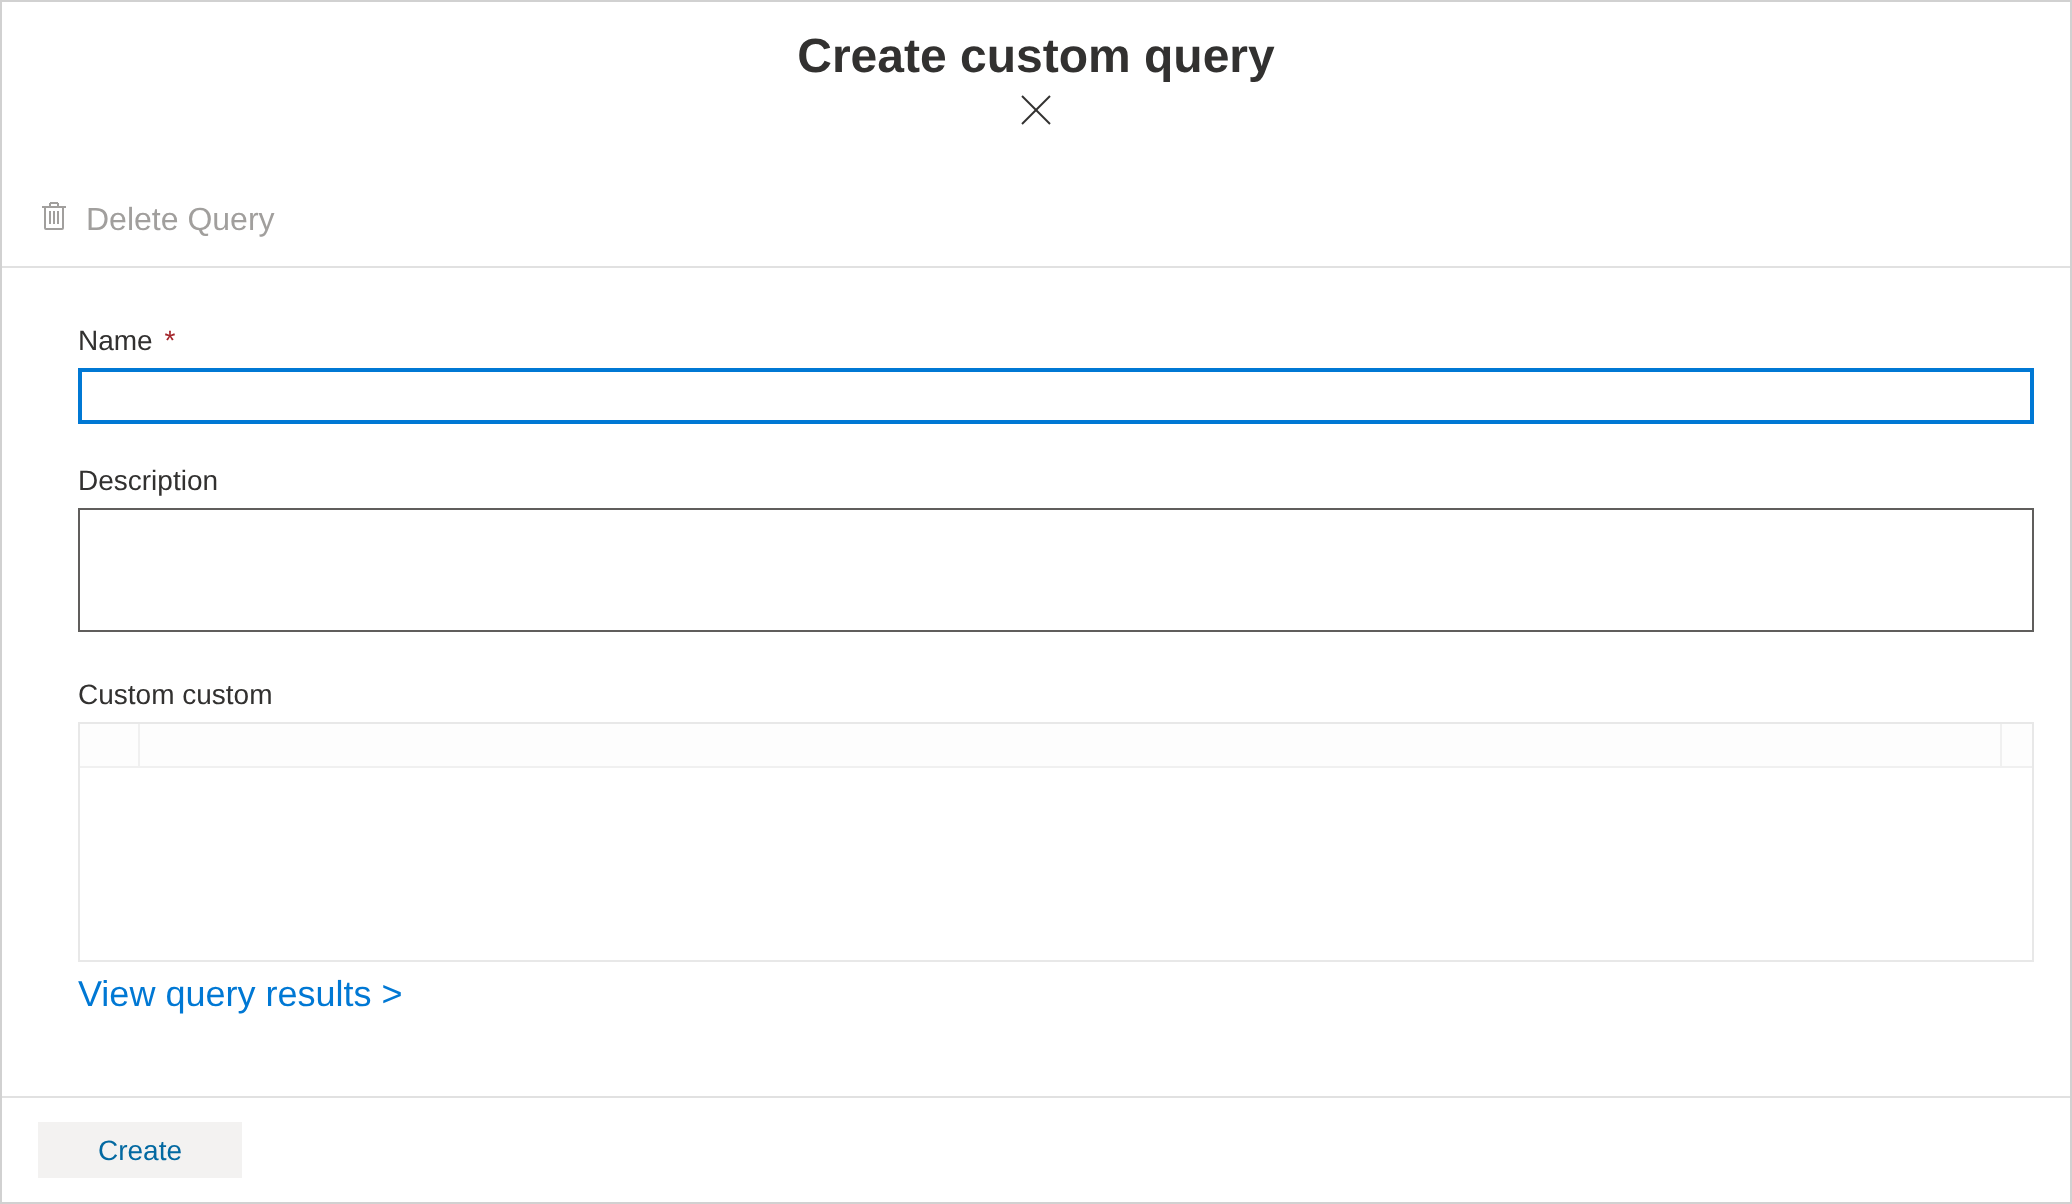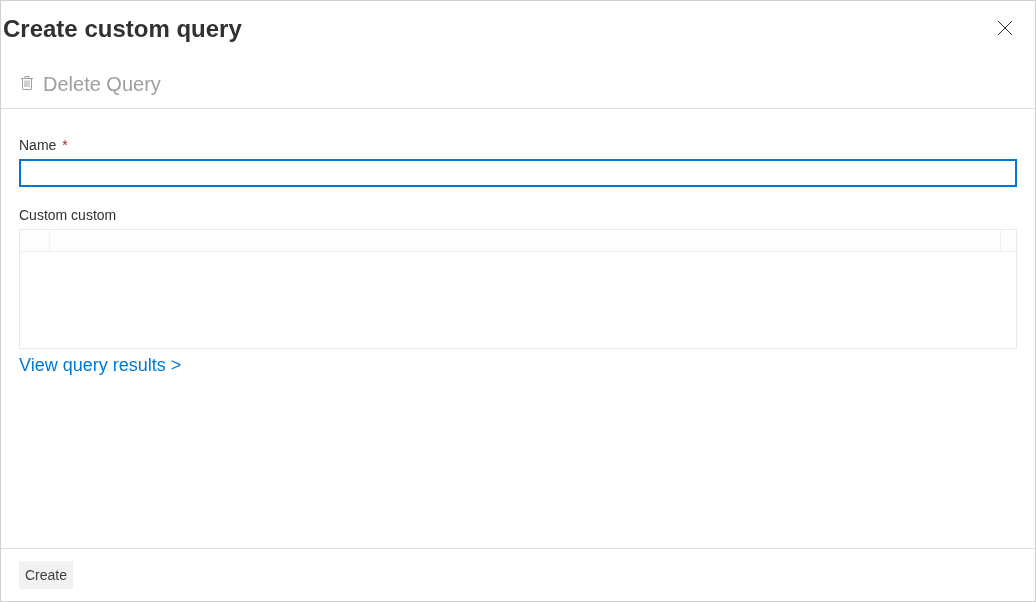--- a/index.html
+++ b/index.html
@@ -14,21 +14,22 @@
       background: #ffffff;
       width: 1036px;
       height: 602px;
       border: 1px solid #d1d1d1;
       position: relative;
     }
     .header {
       display: flex;
       align-items: center;
       justify-content: space-between;
-      padding: 14px 18px 8px 2px;
+      padding: 14px 18px 8px 18px;
+      flex-direction: column;
     }
     .header-title {
       font-size: 24px;
       font-weight: 600;
       color: #323130;
     }
     .close-btn {
       background: none;
       border: none;
       cursor: pointer;
@@ -47,33 +48,34 @@
       border-bottom: 1px solid #e1e1e1;
     }
     .delete-btn {
       display: inline-flex;
       align-items: center;
       gap: 8px;
       background: none;
       border: none;
       cursor: default;
       color: #a19f9d;
-      font-size: 20px;
+      font-size: 16px;
       font-family: inherit;
       padding: 4px 0;
     }
     .delete-btn svg {
       width: 16px;
       height: 16px;
     }
     .form-body {
       padding: 28px 18px 0 18px;
     }
     .field-group {
       margin-bottom: 20px;
+      margin-left: 20px;
     }
     .field-label {
       display: block;
       font-size: 14px;
       color: #323130;
       margin-bottom: 6px;
     }
     .required {
       color: #a4262c;
       margin-left: 2px;
@@ -158,24 +160,24 @@
       position: absolute;
       bottom: 0;
       left: 0;
       right: 0;
       padding: 12px 18px;
       border-top: 1px solid #e1e1e1;
     }
     .create-btn {
       background: #f3f2f1;
       border: none;
-      color: #404040;
-      font-size: 14px;
-      font-family: inherit;
-      padding: 6px 6px;
+      color: #0369a1;
+      font-size: 14px;
+      font-family: inherit;
+      padding: 6px 30px;
       cursor: default;
     }
   </style>
 </head>
 <body>
 
 <div class="header">
   <h1 class="header-title">Create custom query</h1>
   <button class="close-btn">
     <span>
@@ -208,20 +210,24 @@
 <div class="form-body">
 
   <div class="field-group">
     <label class="field-label">
       <span>Name</span>
       <span class="required">*</span>
     </label>
     <input type="text" class="text-input" value="" style="">
   </div>
 
+  <div class="field-group">
+    <label class="field-label">Description</label>
+    <textarea class="textarea-input" style=""></textarea>
+  </div>
 
   <div class="field-group" style="margin-bottom:0;">
     <label class="field-label">Custom custom</label>
     <div class="query-box">
       <div class="query-box-gutter"></div>
       <div class="query-box-top"></div>
       <div class="query-box-right"></div>
       <div class="query-editor-area"></div>
     </div>
     <button class="link-btn">View query results &gt;</button>

